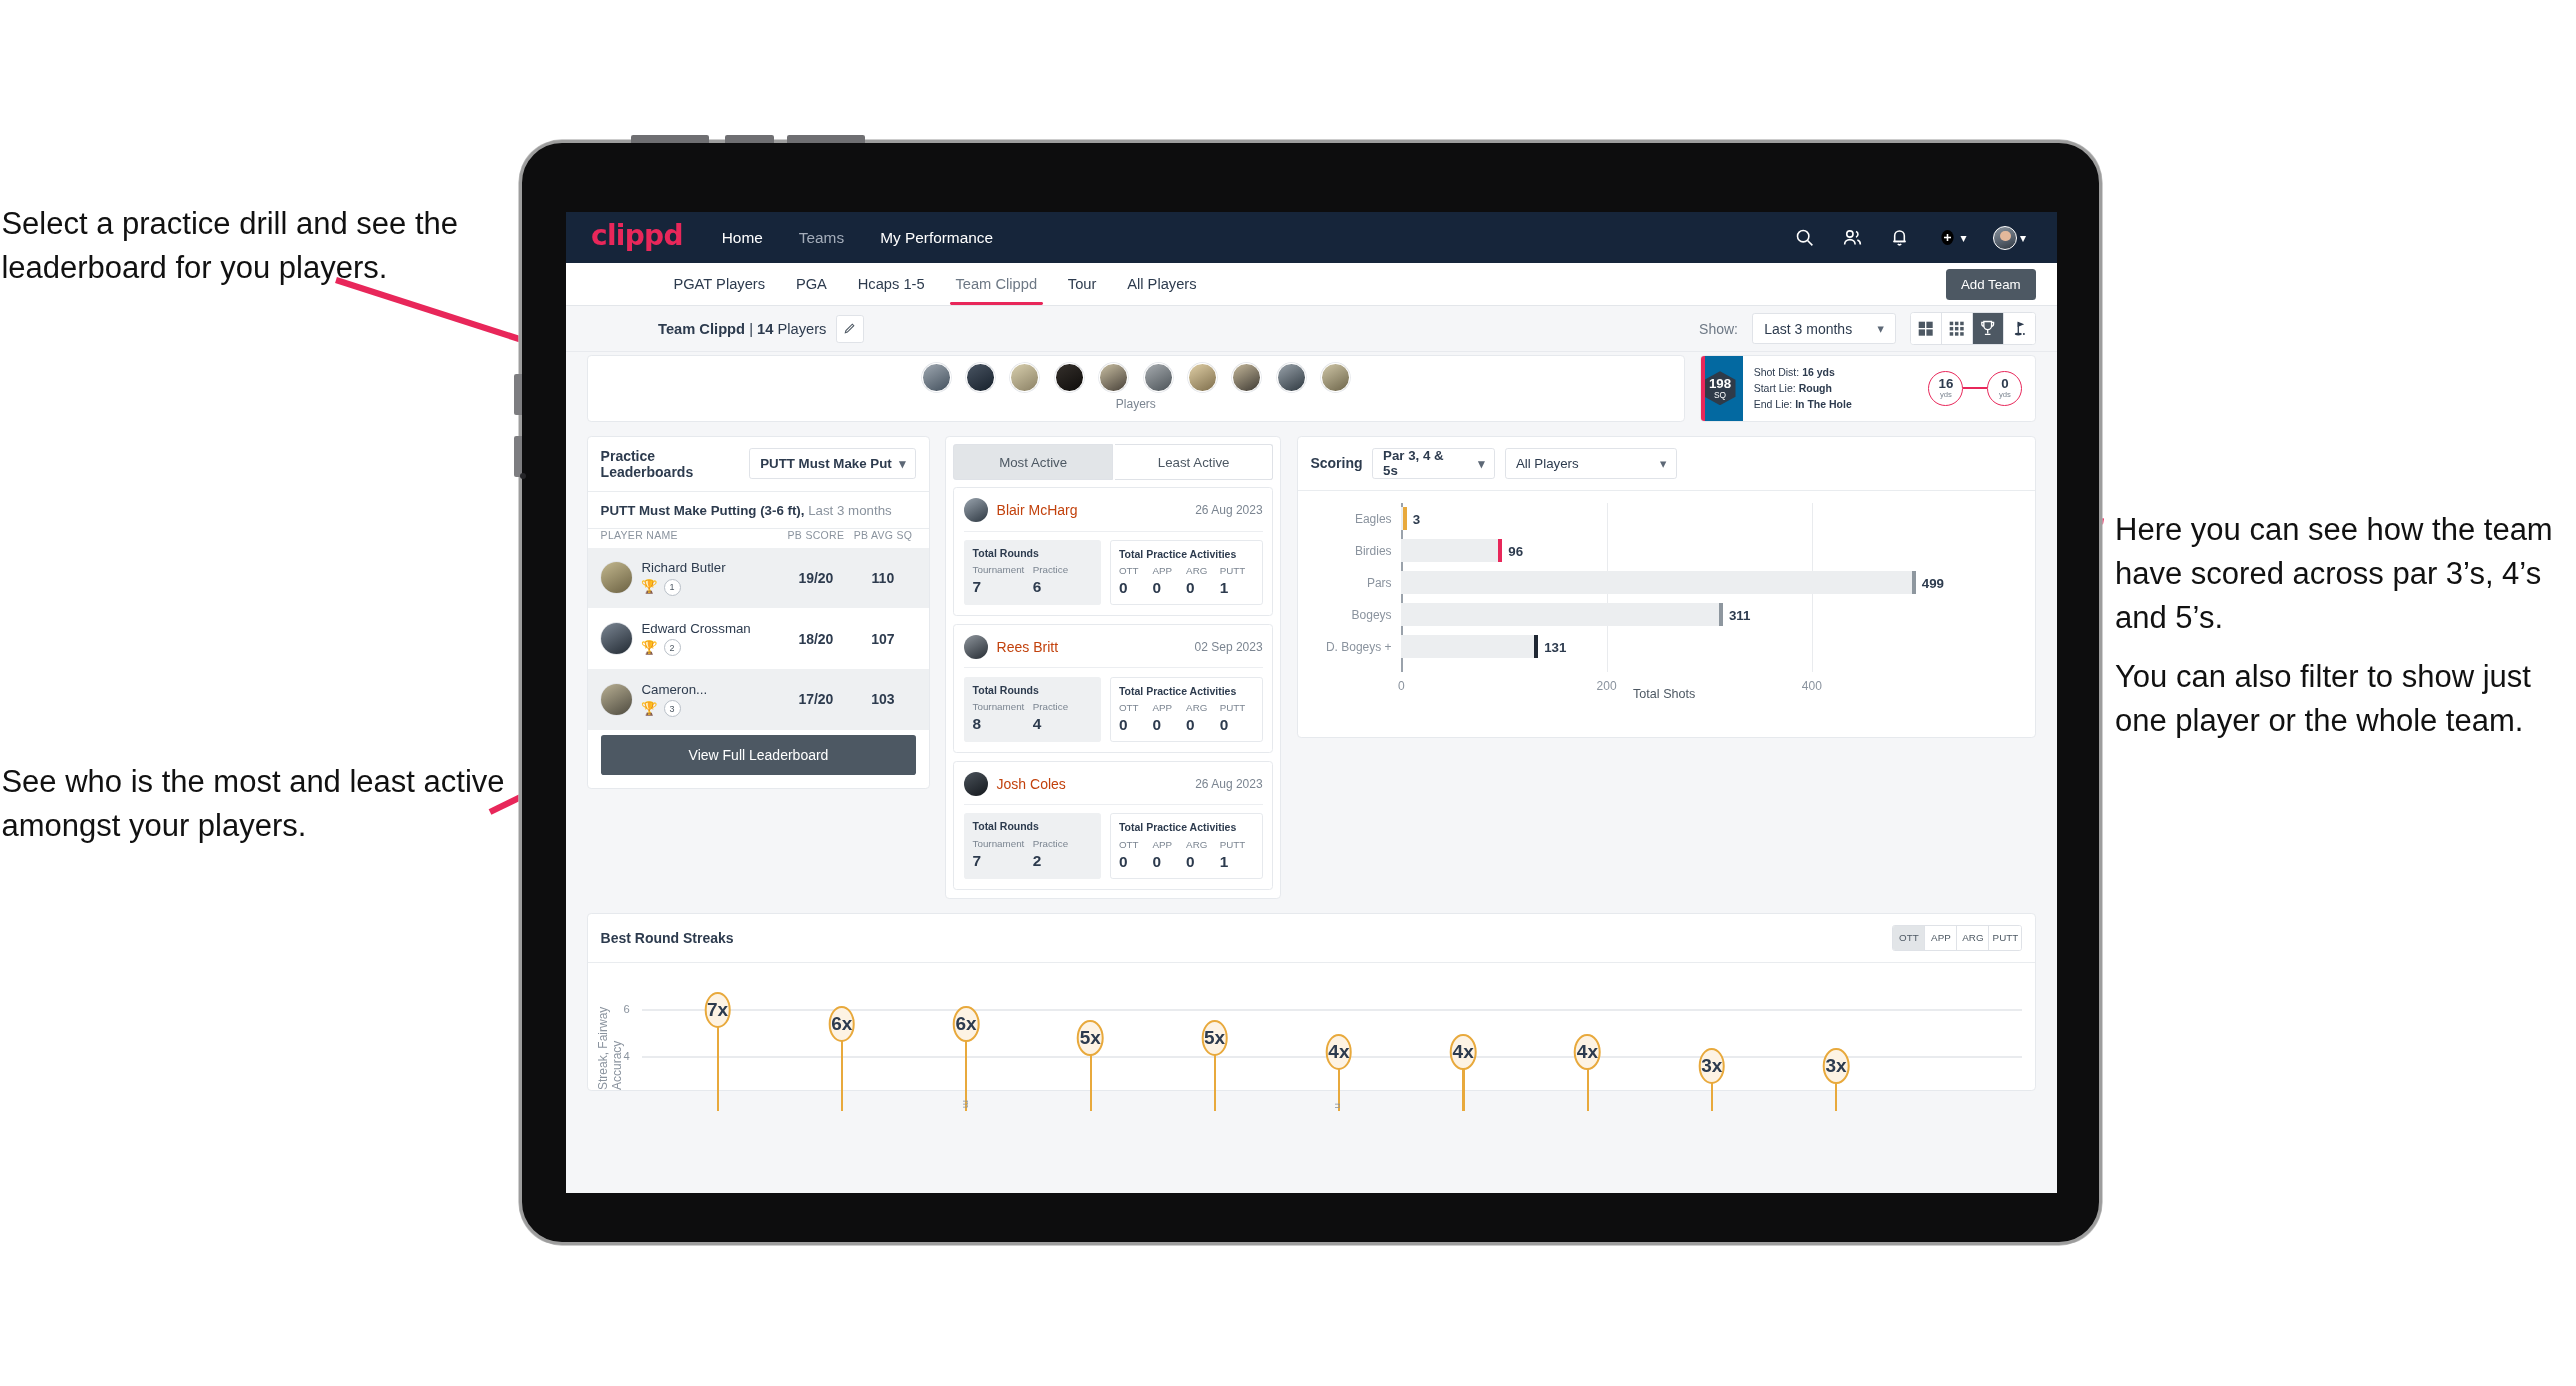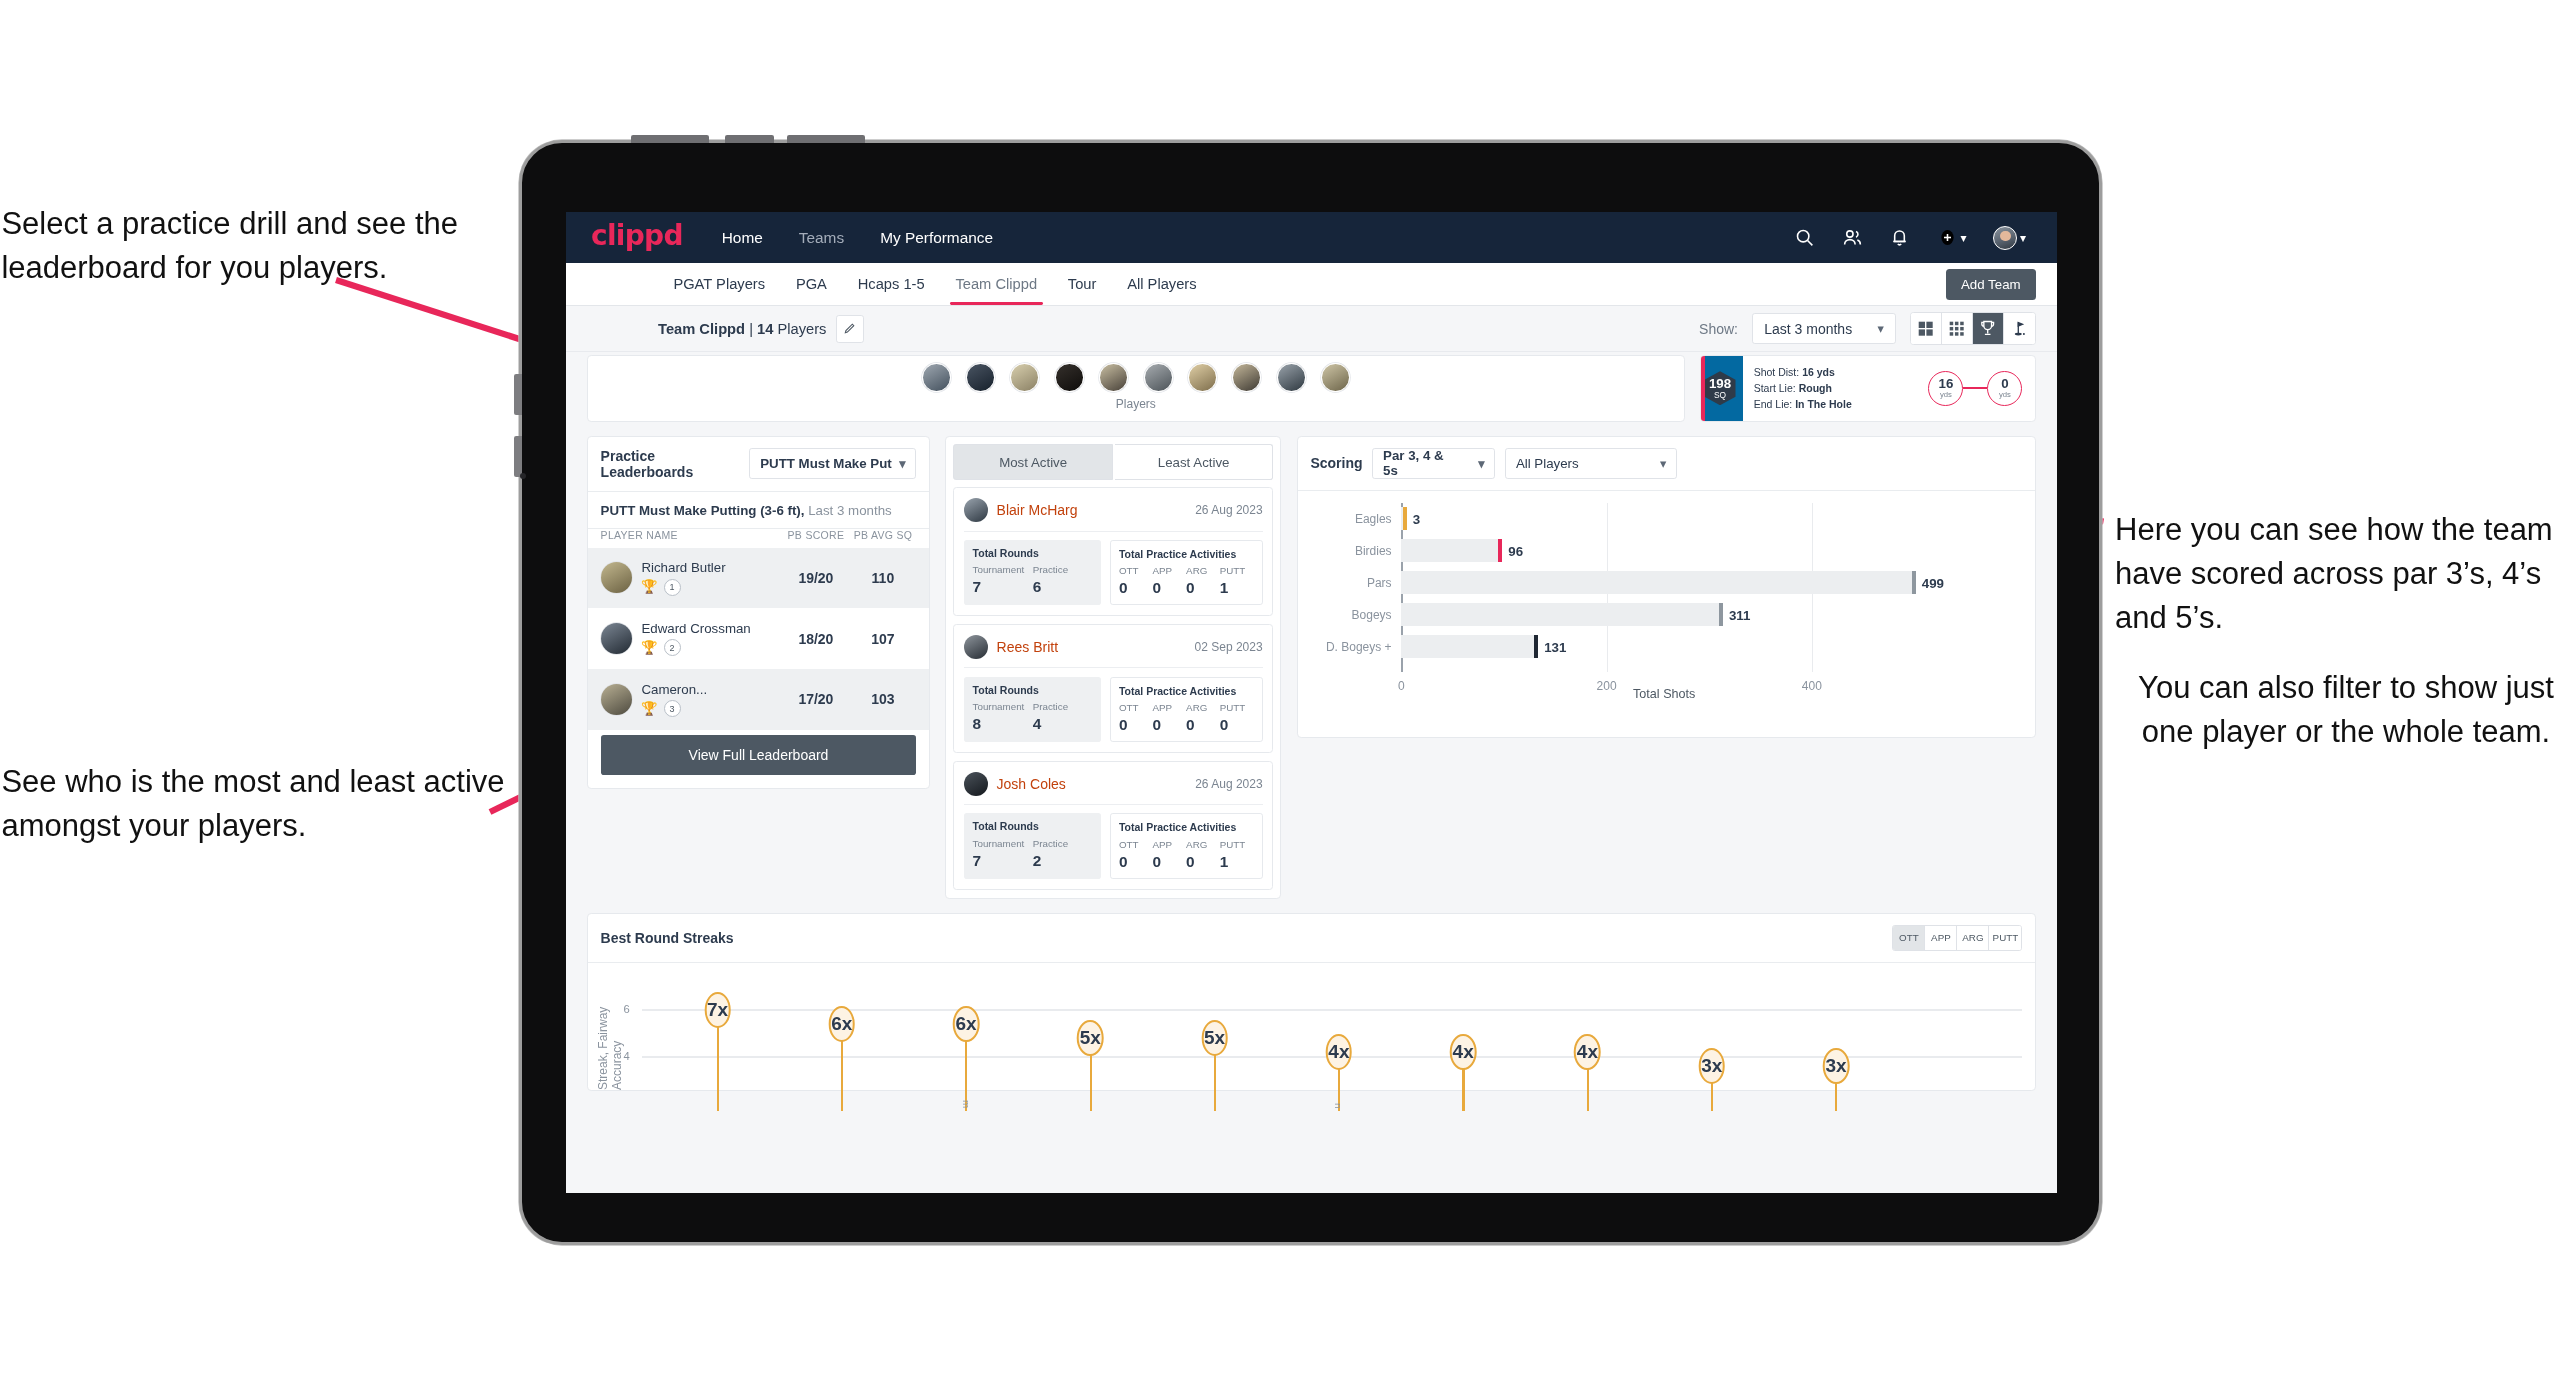--- a/index.html
+++ b/index.html
@@ -16,21 +16,21 @@
     position: absolute;
     font-family: "Liberation Sans", sans-serif;
     font-size: 31px;
     line-height: 1.42;
     color: #111111;
     font-weight: 400;
   }
   #anno-tl { left: 1.4px;  top: 202px;  width: 532px; }
   #anno-bl { left: 1.4px;  top: 760px; width: 532px; }
   #anno-r  { left: 2115px; top: 508px; width: 462px; }
-  .anno p + p { margin-top: 26px; text-align: center; }
+  .anno p + p { margin-top: 15px; }
 
   .arrow-svg { position: absolute; left: 0; top: 0; width: 2576px; height: 1386px; pointer-events: none; }
 
   
   .tablet {
     position: absolute;
     left: 519px; top: 140px;
     width: 1583px; height: 1105px;
     background: #0d0d0e;
     border-radius: 43px;

